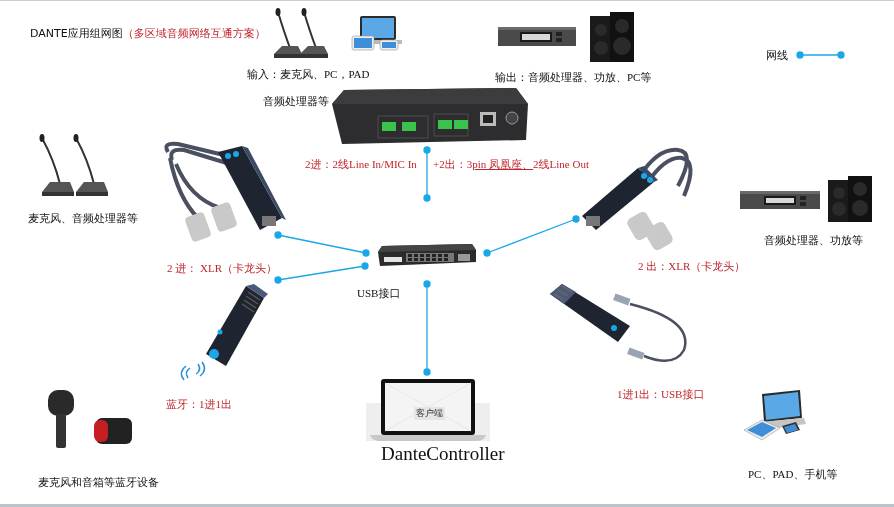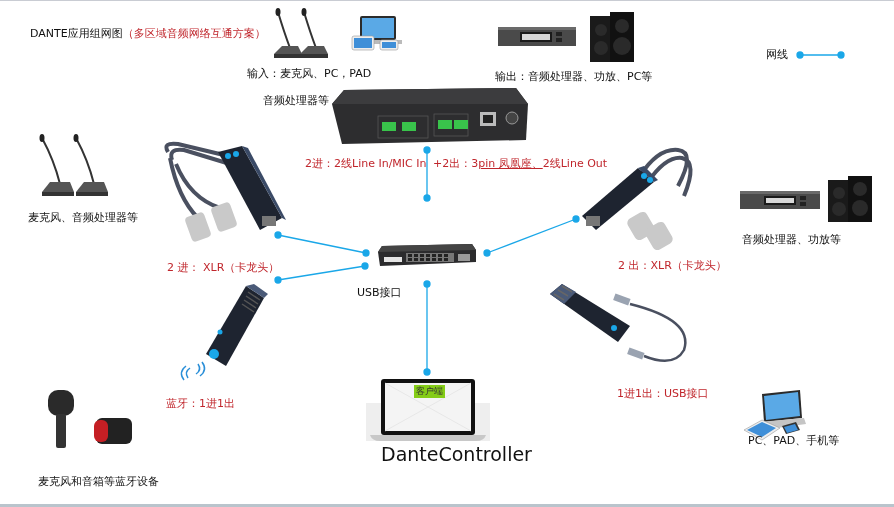--- a/index.html
+++ b/index.html
@@ -3,21 +3,21 @@
 <meta charset="utf-8">
 <style>
   html, body { margin:0; padding:0; }
   body {
     width:894px; height:507px; position:relative; overflow:hidden;
     background:#ffffff;
     font-family:"DejaVu Sans", "Liberation Sans", sans-serif;
   }
   .topline { position:absolute; left:0; top:0; width:894px; height:1px; background:#c9ccd3; }
   .bottomline { position:absolute; left:0; top:504px; width:894px; height:3px; background:#b9c4cc; }
-  .lbl { position:absolute; font-size:11px; color:#111; white-space:nowrap; line-height:14px; }
+  .lbl { position:absolute; font-size:11px; color:#111; white-space:nowrap; line-height:14px;font-family:Liberation Serif, serif; }
   .red { color:#c0262c; }
   .title { position:absolute; left:30px; top:26px; font-size:11px; color:#111; white-space:nowrap; }
   .title .sub { color:#c0262c; }
   svg.wires { position:absolute; left:0; top:0; width:894px; height:507px; pointer-events:none; }
   .dev { position:absolute; }
   .u { text-decoration:underline; }
 </style>
 </head>
 <body>
 
@@ -187,21 +187,21 @@
     <path d="M70 36 Q88 10 104 12 Q120 16 106 50" stroke="#4a5060" stroke-width="4" fill="none"></path>
     <polygon points="4,70 60,22 76,36 18,84" fill="#1e2430"></polygon>
     <polygon points="60,22 66,20 80,34 76,36" fill="#3a4a66"></polygon>
     <circle cx="66" cy="30" r="3" fill="#1aa7e8"></circle>
     <circle cx="72" cy="34" r="3" fill="#1aa7e8"></circle>
     <rect x="8" y="70" width="14" height="10" fill="#777"></rect>
     <rect x="52" y="68" width="22" height="24" rx="5" fill="#c9c9c9" transform="rotate(-30 63 80)"></rect>
     <rect x="70" y="78" width="22" height="24" rx="5" fill="#c9c9c9" transform="rotate(-30 81 90)"></rect>
   </svg>
 </div>
-<div class="lbl red" style="left:618px;top:259px;">2 出：XLR（卡龙头）</div>
+<div class="lbl red" style="left:638px;top:259px;">2 出：XLR（卡龙头）</div>
 
 <div class="dev" style="left:740px;top:189px;width:80px;height:22px;">
   <svg width="80" height="22" viewBox="0 0 80 22">
     <rect x="0" y="2" width="80" height="18" fill="#4a4a4a"></rect>
     <rect x="0" y="2" width="80" height="3" fill="#6a6a6a"></rect>
     <rect x="24" y="7" width="32" height="9" fill="#1a1a1a"></rect>
     <rect x="26" y="9" width="28" height="5" fill="#d8d8d8"></rect>
     <rect x="60" y="7" width="6" height="4" fill="#222"></rect>
     <rect x="60" y="13" width="6" height="4" fill="#222"></rect>
   </svg>
@@ -209,21 +209,21 @@
 <div class="dev" style="left:828px;top:176px;width:46px;height:48px;">
   <svg width="46" height="48" viewBox="0 0 46 48">
     <rect x="0" y="4" width="24" height="42" fill="#1a1a1a"></rect>
     <rect x="20" y="0" width="24" height="46" fill="#111"></rect>
     <circle cx="32" cy="13" r="7" fill="#2a2a2a"></circle>
     <circle cx="32" cy="32" r="8" fill="#2a2a2a"></circle>
     <circle cx="11" cy="17" r="6" fill="#2a2a2a"></circle>
     <circle cx="11" cy="33" r="7" fill="#2a2a2a"></circle>
   </svg>
 </div>
-<div class="lbl" style="left:742px;top:233px;">音频处理器、功放等</div>
+<div class="lbl" style="left:764px;top:233px;">音频处理器、功放等</div>
 
 <div class="dev" style="left:176px;top:280px;width:92px;height:104px;">
   <svg width="92" height="104" viewBox="0 0 92 104">
     <polygon points="30,74 70,6 88,18 50,86" fill="#1e2430"></polygon>
     <polygon points="70,6 78,4 92,14 88,18" fill="#4a5a78"></polygon>
     <g stroke="#555" stroke-width="1.5">
       <line x1="72" y1="12" x2="84" y2="20"></line>
         <line x1="70" y1="16" x2="82" y2="24"></line>
         <line x1="68" y1="20" x2="80" y2="28"></line>
         <line x1="66" y1="24" x2="78" y2="32"></line>
@@ -259,21 +259,21 @@
 
 <div class="dev" style="left:366px;top:375px;width:124px;height:68px;">
   <svg width="124" height="68" viewBox="0 0 124 68">
     <rect x="0" y="28" width="124" height="38" fill="#eeeeee"></rect>
     <rect x="15" y="4" width="94" height="56" rx="3" fill="#111"></rect>
     <rect x="19" y="8" width="86" height="48" fill="#f4f4f4"></rect>
     <line x1="19" y1="8" x2="105" y2="56" stroke="#e3e3e3" stroke-width="0.8"></line>
     <line x1="105" y1="8" x2="19" y2="56" stroke="#e3e3e3" stroke-width="0.8"></line>
     <path d="M4 60 L120 60 Q118 66 110 66 L14 66 Q6 66 4 60 Z" fill="#c8c8c8"></path>
   </svg>
-  <div style="position:absolute;left:48px;top:10px;font-size:9px;color:#333;background:#84cc16;padding:0 2px;">客户端</div>
+  <div style="position:absolute;left:48px;top:32px;font-size:9px;color:#333;background:#e5e5e5;padding:0 2px;">客户端</div>
 </div>
 <div class="lbl" style="left:381px;top:446px;font-size:19px;line-height:16px;">DanteController</div>
 
 <div class="dev" style="left:44px;top:388px;width:90px;height:62px;">
   <svg width="90" height="62" viewBox="0 0 90 62">
     <rect x="4" y="2" width="26" height="26" rx="10" fill="#2a2a2a"></rect>
     <rect x="12" y="26" width="10" height="34" rx="2" fill="#333"></rect>
     <rect x="52" y="30" width="36" height="26" rx="6" fill="#222"></rect>
     <rect x="50" y="32" width="14" height="22" rx="6" fill="#c51f24"></rect>
   </svg>
@@ -284,15 +284,15 @@
   <svg width="64" height="56" viewBox="0 0 64 56">
     <polygon points="20,4 58,0 60,28 22,32" fill="#2b2b2b"></polygon>
     <polygon points="22,6 56,2 58,26 24,30" fill="#5aa9e6"></polygon>
     <polygon points="18,32 62,28 64,34 20,40" fill="#c5c5c5"></polygon>
     <polygon points="2,40 20,30 38,38 20,50" fill="#eee" stroke="#999" stroke-width="0.6"></polygon>
     <polygon points="5,40 20,32 34,38 20,47" fill="#3f8fd8"></polygon>
     <polygon points="40,36 54,32 58,40 44,44" fill="#333"></polygon>
     <polygon points="42,37 53,34 56,40 45,43" fill="#3f8fd8"></polygon>
   </svg>
 </div>
-<div class="lbl" style="left:748px;top:434px;">PC、PAD、手机等</div>
+<div class="lbl" style="left:748px;top:467px;">PC、PAD、手机等</div>
 
 <div class="bottomline"></div>
 
 </body></html>

